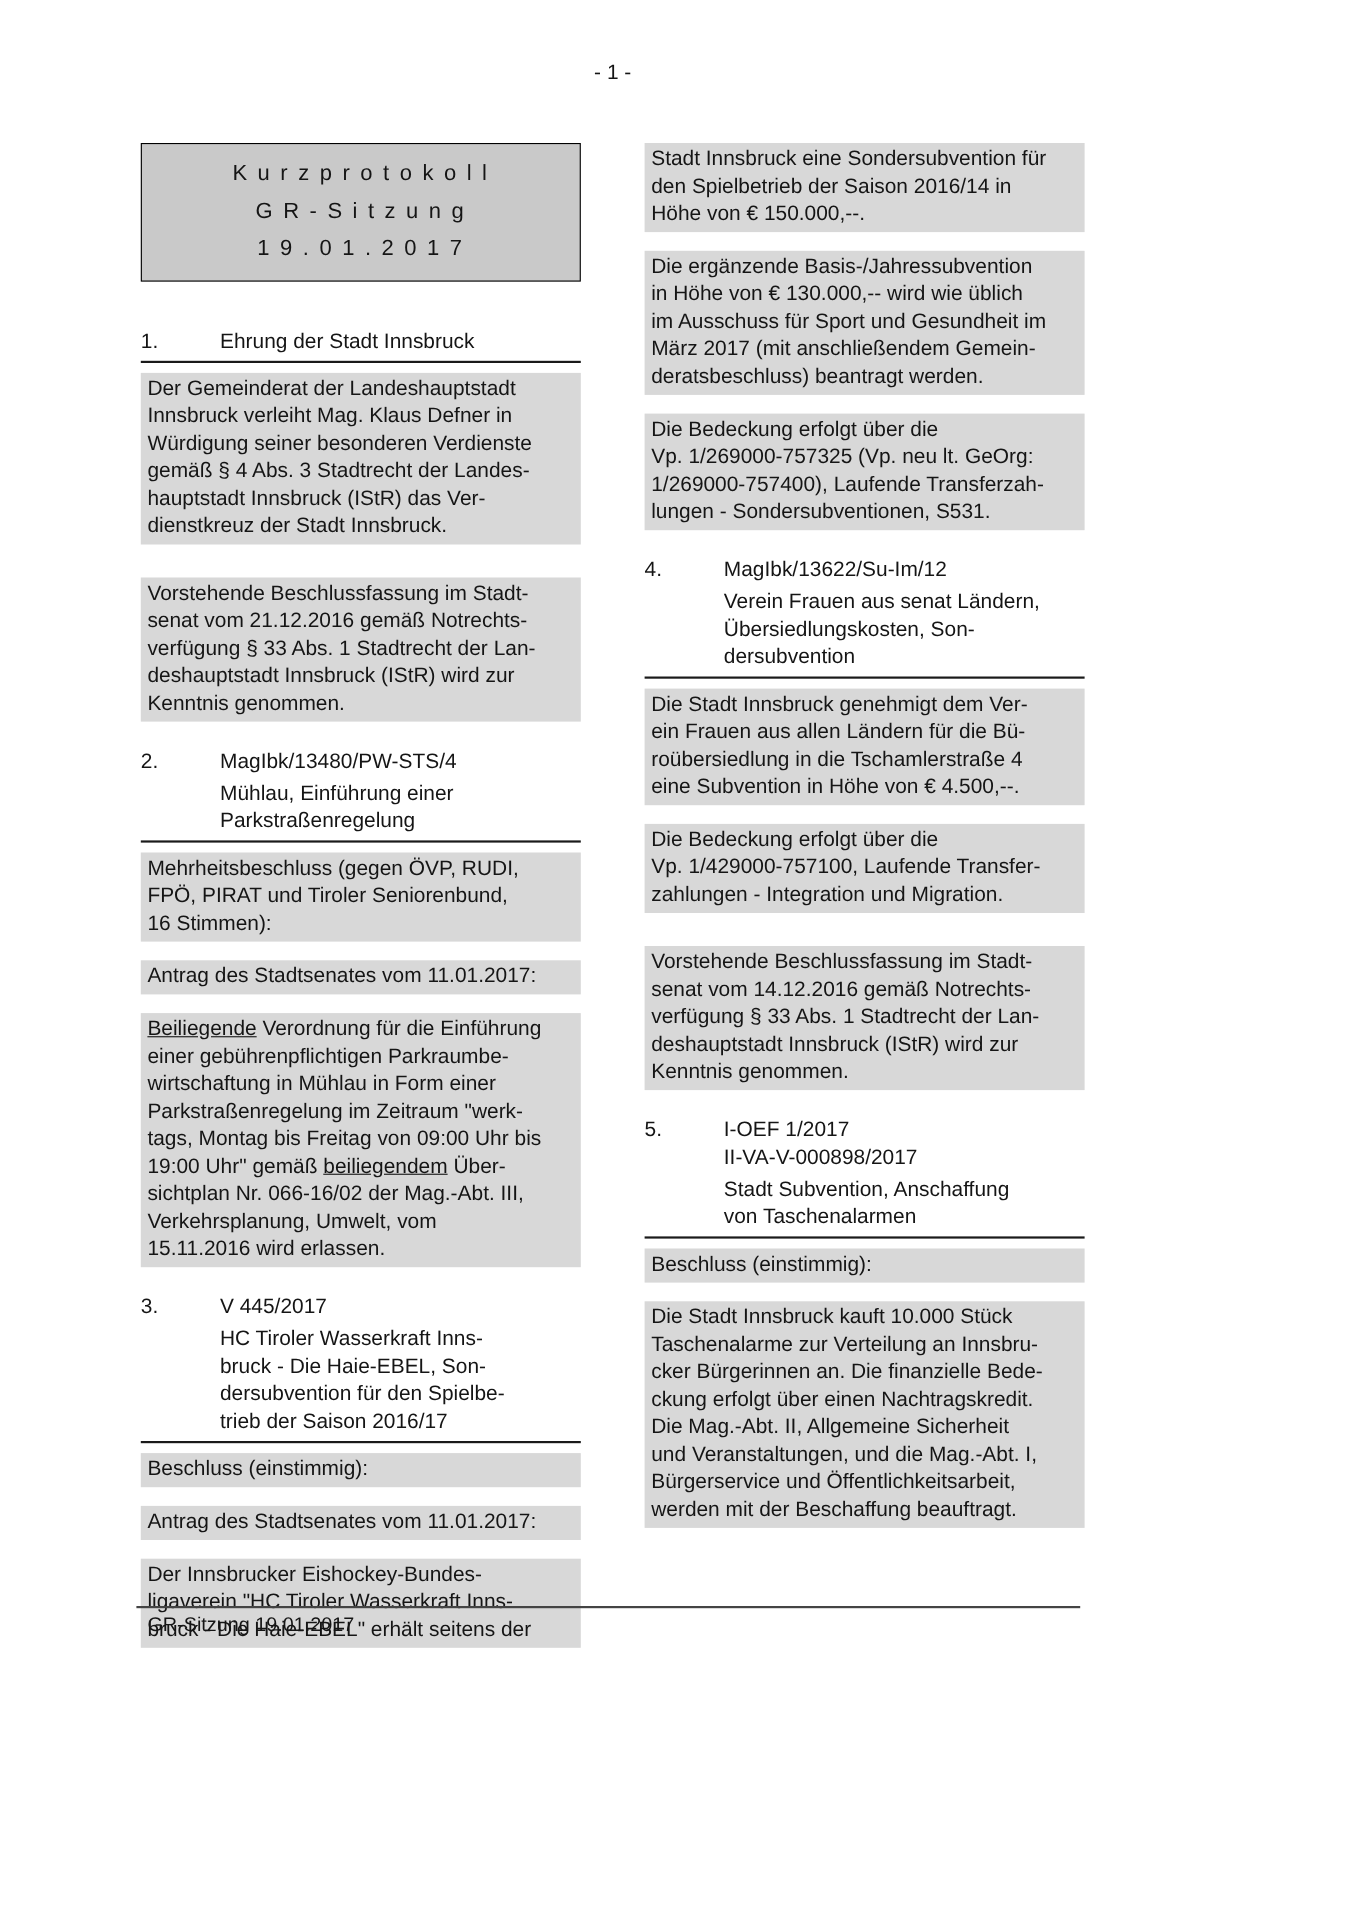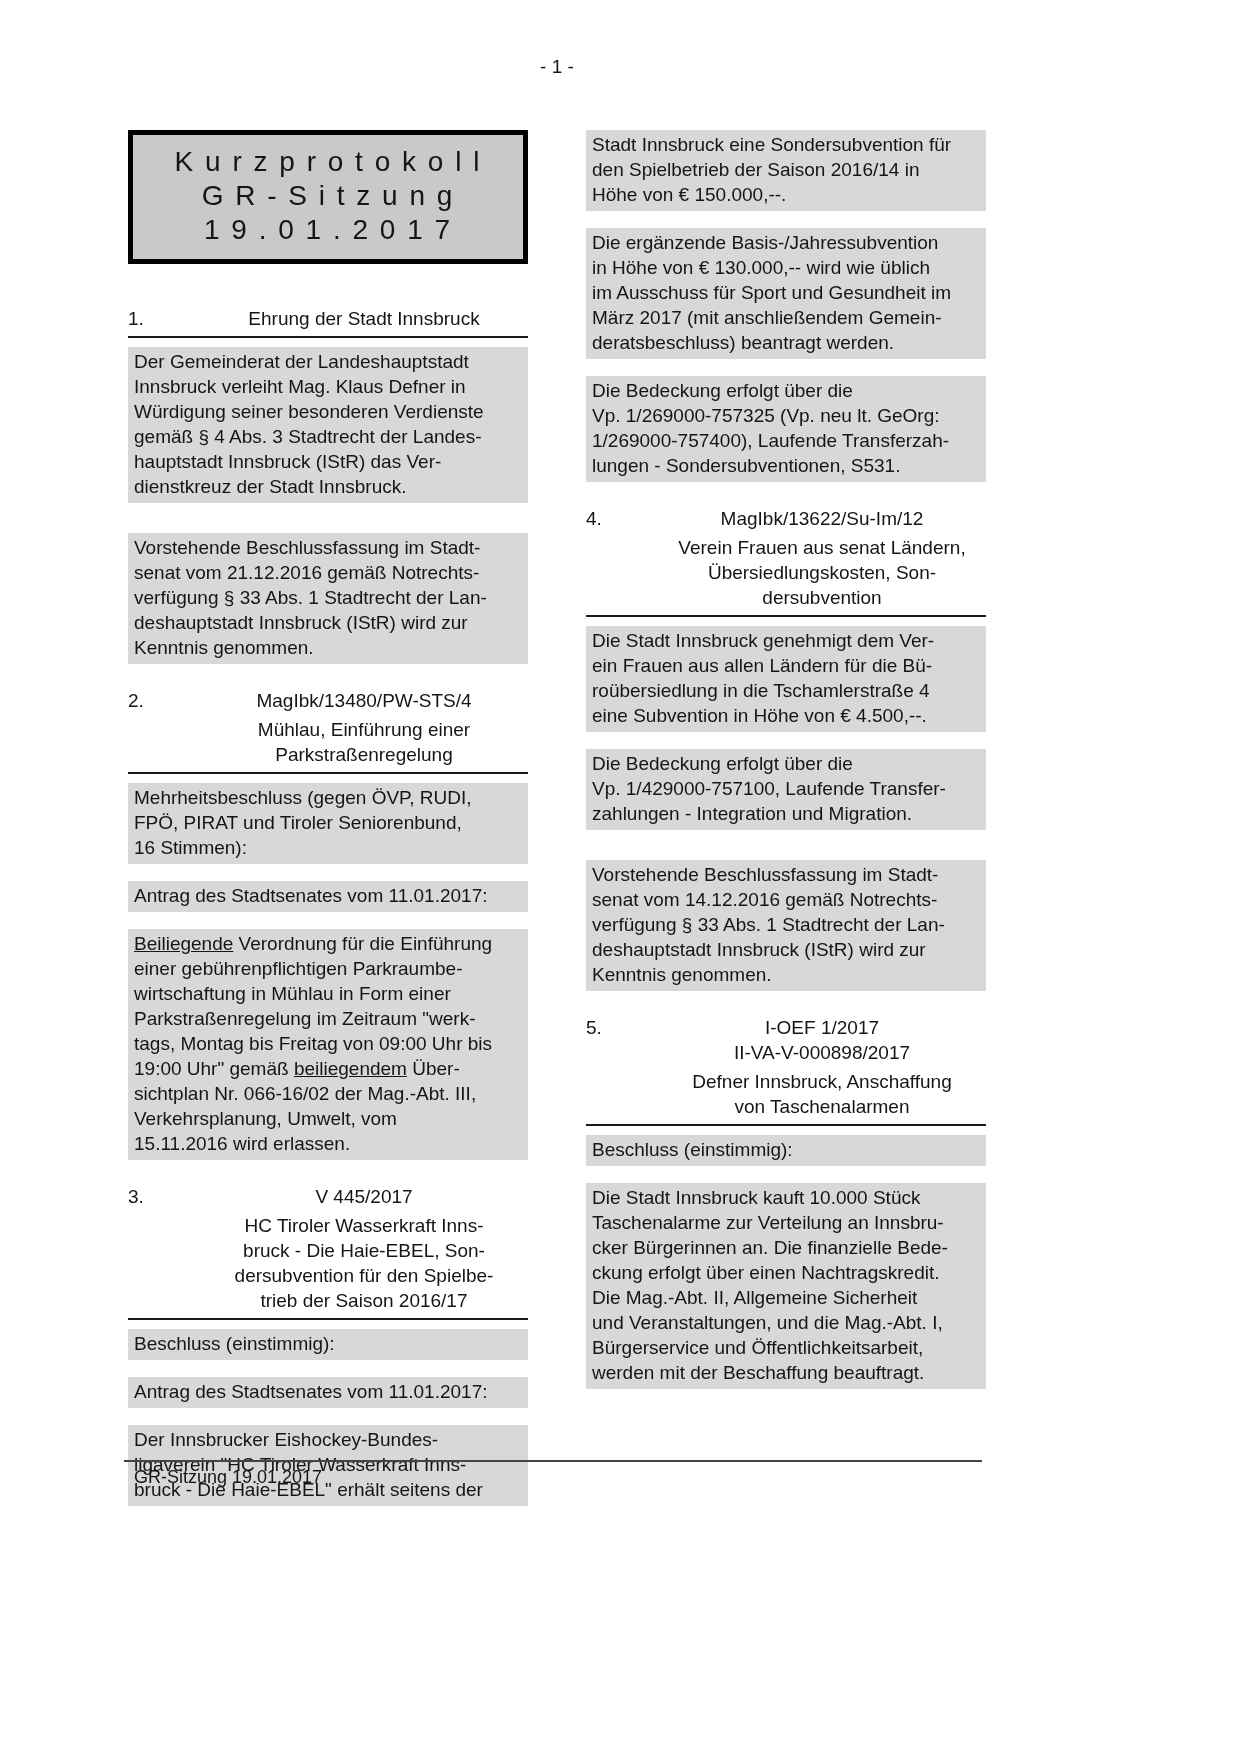--- a/index.html
+++ b/index.html
@@ -32,33 +32,33 @@
     gap: 58px;
     align-items: flex-start;
   }
   .col {
     width: 400px;
     font-size: 19px;
     line-height: 25px;
   }
   .title-box {
     background: var(--box_bg, #c9c9c9);
-    border: 5px solid #000000;
+    border: 1px solid #000000;
     text-align: center;
     padding: 10px 0 12px 0;
     letter-spacing: 2px;
-    font-size: 28px;
+    font-size: 20px;
     line-height: 34px;
     margin-bottom: 42px;
   }
   .section { margin-top: 24px; }
   .heading-row { display: flex; }
   .heading-row + .heading-row { margin-top: 4px; }
   .num { flex: 0 0 72px; }
-  .head-text { flex: 1; white-space: pre-line; text-align: center; }
+  .head-text { flex: 1; white-space: pre-line; }
   .underlined {
     border-bottom: 2px solid #1a1a1a;
     padding-bottom: 5px;
     margin-bottom: 9px;
   }
   .para {
     background: var(--para_bg, #d8d8d8);
     padding: 2px 6px 4px 6px;
     margin-bottom: 17px;
     white-space: pre-line;
@@ -197,21 +197,21 @@
       </div>
 
       <div class="section">
         <div class="heading-row">
           <span class="num">5.</span>
           <span class="head-text">I-OEF 1/2017
 II-VA-V-000898/2017</span>
         </div>
         <div class="heading-row underlined">
           <span class="num"></span>
-          <span class="head-text">Defner Innsbruck, Anschaffung
+          <span class="head-text">Stadt Subvention, Anschaffung
 von Taschenalarmen</span>
         </div>
         <p class="para">Beschluss (einstimmig):</p>
         <p class="para">Die Stadt Innsbruck kauft 10.000 Stück
 Taschenalarme zur Verteilung an Innsbru-
 cker Bürgerinnen an. Die finanzielle Bede-
 ckung erfolgt über einen Nachtragskredit.
 Die Mag.-Abt. II, Allgemeine Sicherheit
 und Veranstaltungen, und die Mag.-Abt. I,
 Bürgerservice und Öffentlichkeitsarbeit,

